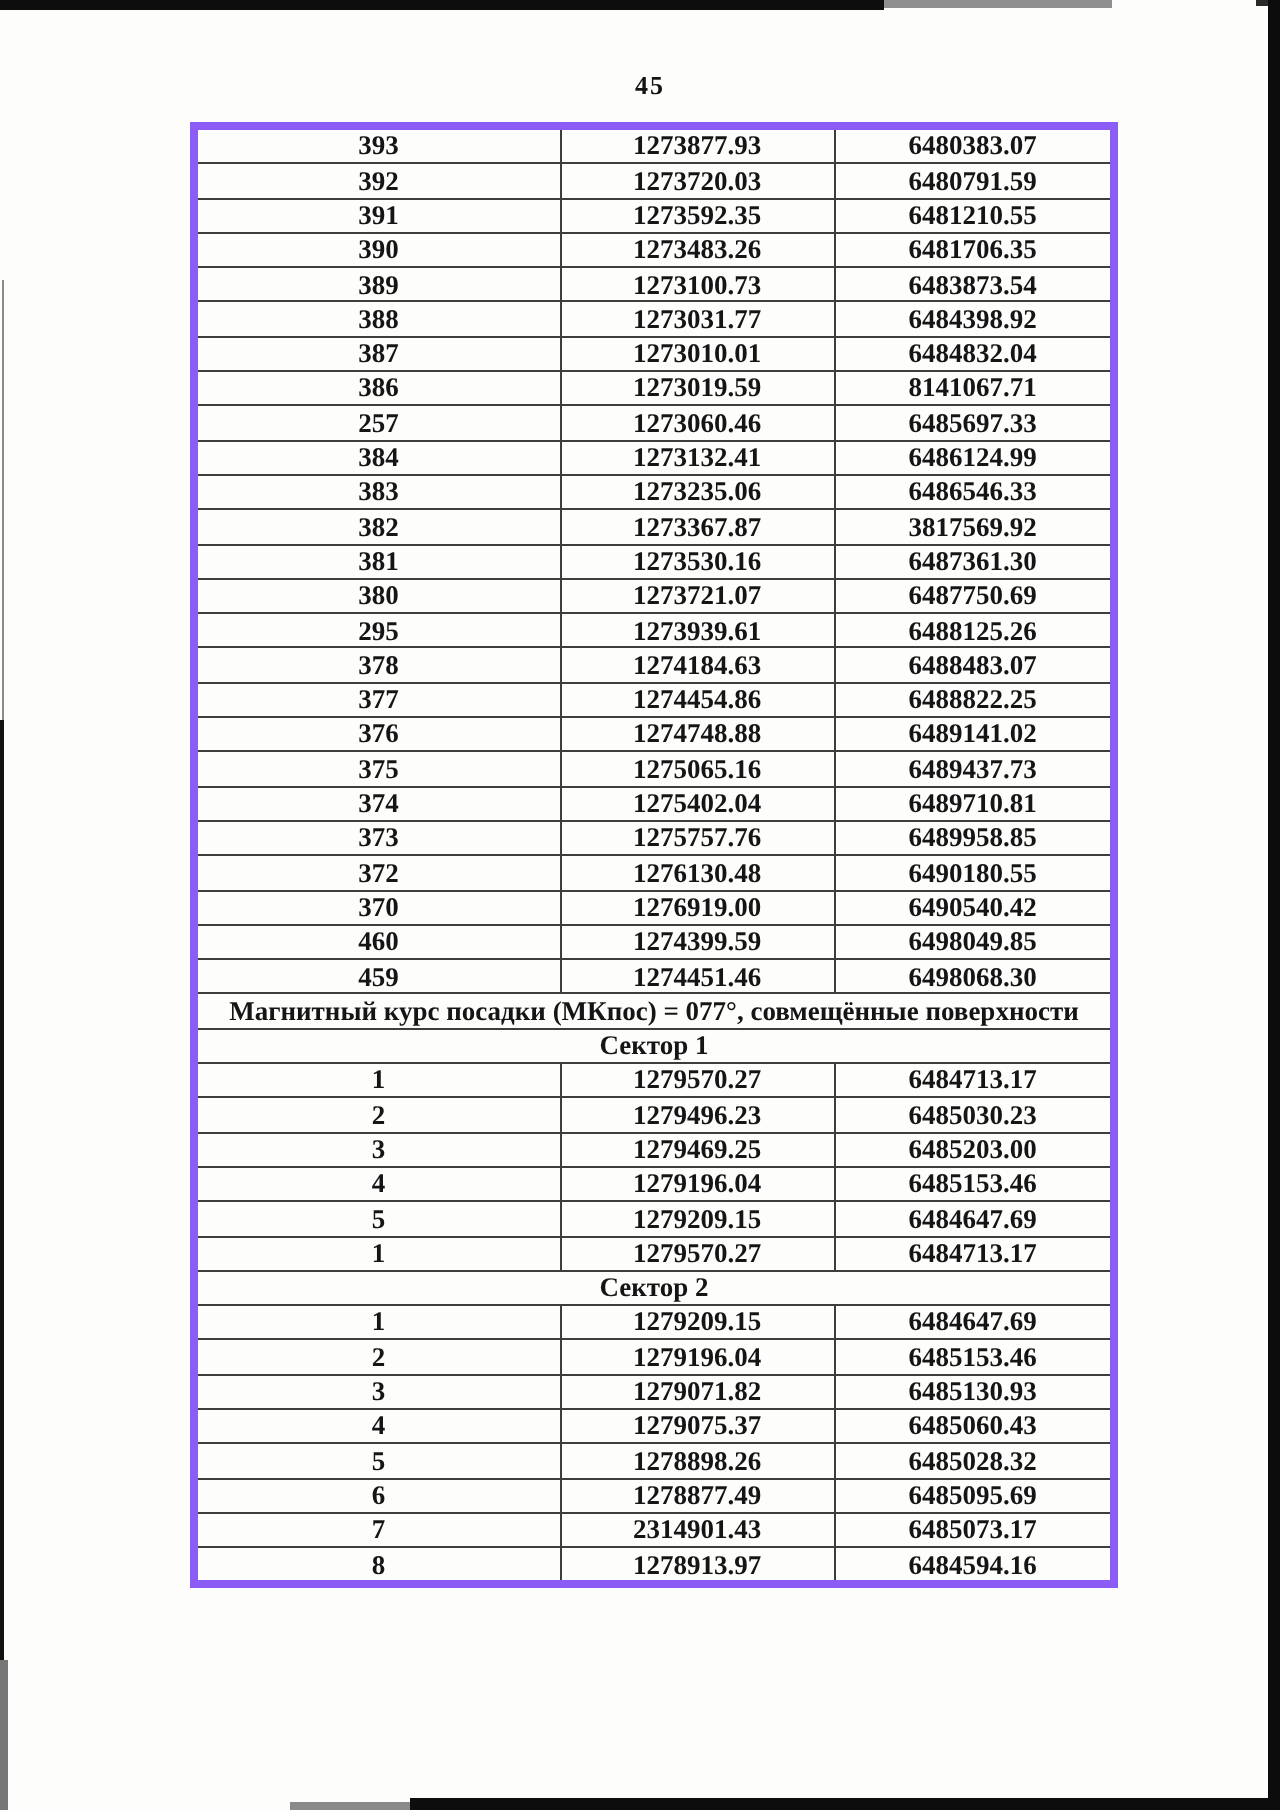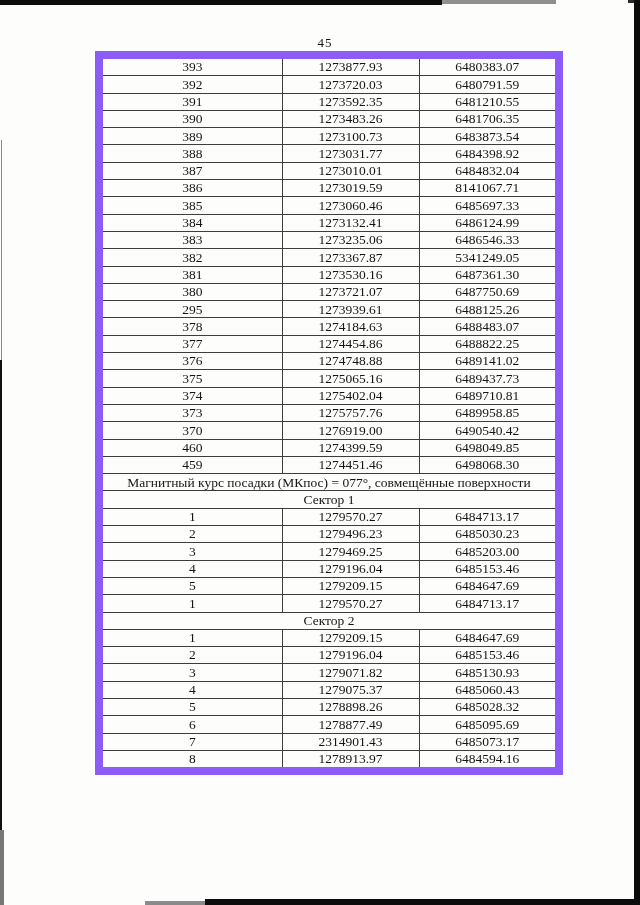--- a/index.html
+++ b/index.html
@@ -8,20 +8,21 @@
     background: #ffffff;
   }
   .scan-page {
     position: relative;
     width: 640px;
     height: 905px;
     background: #fdfdfc;
     overflow: hidden;
     font-family: "Liberation Serif", serif;
     color: #141414;
+    font-weight: bold;
   }
 
   
   .edge { position: absolute; pointer-events: none; }
   .edge-top-black   { top: 0; left: 0; width: 442px; height: 5px; background: #0d0d0d; }
   .edge-top-gray    { top: 0; left: 442px; width: 114px; height: 4px; background: #8f8f8f; }
   .edge-top-corner  { top: 0; left: 628px; width: 12px; height: 3px; background: #2a2a2a; }
   .edge-right       { top: 0; right: 0; width: 6px; height: 905px; background: #0c0c0c; }
   .edge-left-faint  { top: 140px; left: 1px; width: 1px; height: 220px; background: #8a8a8a; }
   .edge-left-dark   { top: 360px; left: 0; width: 2px; height: 475px; background: #111111; }
@@ -36,26 +37,26 @@
     left: 95px;
     width: 460px;
     text-align: center;
     font-size: 13px;
     letter-spacing: 1px;
   }
 
   
   table.coords {
     position: absolute;
-    top: 51px;
+    top: 61px;
     left: 95px;
     width: 460px;
     border-collapse: collapse;
     table-layout: fixed;
-    border: 8px solid #8b5cf6;
+    border: 4px solid #8b5cf6;
   }
   table.coords td {
     border: 1px solid #3d3d3d;
     height: 16.3px;
     padding: 0;
     text-align: center;
     vertical-align: middle;
     font-size: 13.5px;
     line-height: 1;
     color: #151515;
@@ -127,38 +128,38 @@
           <td>387</td>
           <td>1273010.01</td>
           <td>6484832.04</td>
         </tr>
         <tr>
           <td>386</td>
           <td>1273019.59</td>
           <td>8141067.71</td>
         </tr>
         <tr>
-          <td>385</td>
+          <td>257</td>
           <td>1273060.46</td>
           <td>6485697.33</td>
         </tr>
         <tr>
           <td>384</td>
           <td>1273132.41</td>
           <td>6486124.99</td>
         </tr>
         <tr>
           <td>383</td>
           <td>1273235.06</td>
           <td>6486546.33</td>
         </tr>
         <tr>
           <td>382</td>
           <td>1273367.87</td>
-          <td>5341249.05</td>
+          <td>3817569.92</td>
         </tr>
         <tr>
           <td>381</td>
           <td>1273530.16</td>
           <td>6487361.30</td>
         </tr>
         <tr>
           <td>380</td>
           <td>1273721.07</td>
           <td>6487750.69</td>
@@ -192,20 +193,25 @@
           <td>374</td>
           <td>1275402.04</td>
           <td>6489710.81</td>
         </tr>
         <tr>
           <td>373</td>
           <td>1275757.76</td>
           <td>6489958.85</td>
         </tr>
         <tr>
+          <td>372</td>
+          <td>1276130.48</td>
+          <td>6490180.55</td>
+        </tr>
+        <tr>
           <td>370</td>
           <td>1276919.00</td>
           <td>6490540.42</td>
         </tr>
         <tr>
           <td>460</td>
           <td>1274399.59</td>
           <td>6498049.85</td>
         </tr>
         <tr>

